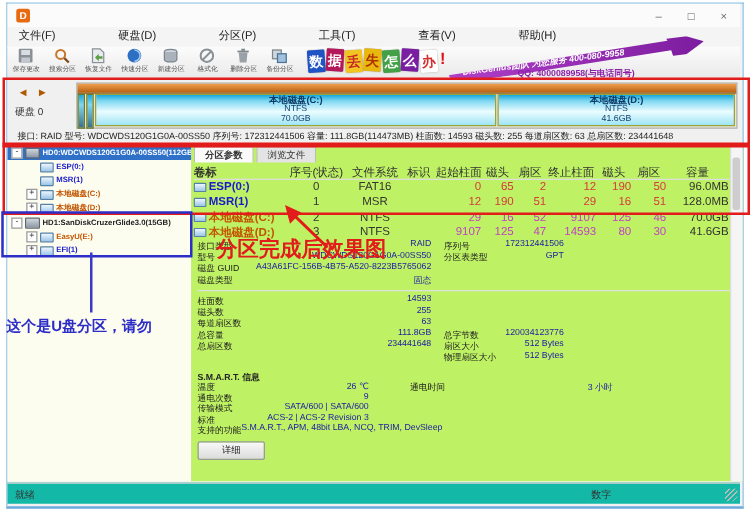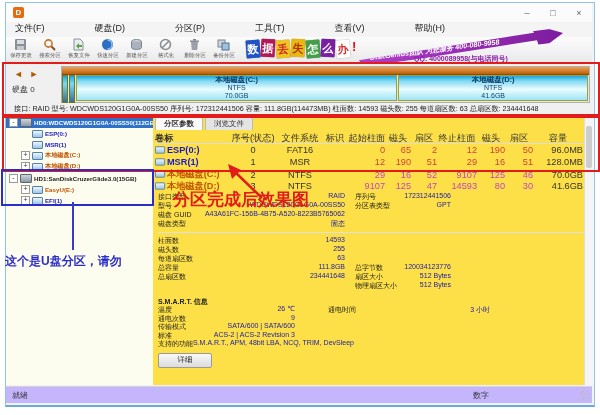--- a/index.html
+++ b/index.html
@@ -60,21 +60,21 @@
   .exp{width:7px;height:7px;border:1px solid #9a9a9a;background:#fff;font-size:7px;line-height:5px;
        text-align:center;color:#333;margin:0 2px 0 3px;flex:0 0 7px;}
   .exp.none{visibility:hidden;}
   .ic-disk{width:10px;height:7px;background:linear-gradient(#cfd6dd,#8d98a5);border:1px solid #5c6670;border-radius:1px;margin-right:2px;flex:0 0 10px;}
   .ic-part{width:9px;height:6px;background:linear-gradient(#eef6ff,#9cc6e8);border:1px solid #5580a8;border-radius:1px;margin-right:2px;flex:0 0 9px;}
   .tree-label{font-size:6.5px;font-weight:bold;color:#222;transform:scale(.95);transform-origin:left;}
   .tree-row.sel{background:#2f71c8;}
   .tree-row.sel .tree-label{color:#fff;}
   .tree-row.child{padding-left:12px;}
   
-  .right-panel{left:153px;top:116px;width:441px;height:269px;background:#fde047;}
+  .right-panel{left:153px;top:116px;width:441px;height:269px;background:#bef264;}
   .tabs{position:absolute;left:2px;top:1px;height:13px;display:flex;}
   .tab{font-size:7.5px;color:#333;padding:1px 8px 0 8px;border:1px solid #bbb;border-bottom:none;
        background:#e4e4e4;margin-right:2px;border-radius:2px 2px 0 0;}
   .tab.active{background:#fafafa;font-weight:bold;}
   .pt-grid{position:absolute;left:2px;top:15px;width:430px;}
   .pt-row{display:grid;grid-template-columns:74px 48px 46px 24px 38px 26px 26px 40px 28px 28px 50px;
           height:11.5px;align-items:center;font-size:10px;}
   .pt-row.head{height:12px;color:#333;border-bottom:1px solid #ddd;}
   .pt-row .c{text-align:center;white-space:nowrap;transform:scale(.92);}
   .pt-row .r{text-align:right;white-space:nowrap;transform:scale(.92);transform-origin:right;}
@@ -91,21 +91,21 @@
   .smart-title{font-size:7px;font-weight:bold;color:#222;height:9px;}
   .srow{display:flex;height:8.5px;align-items:center;font-size:7px;white-space:nowrap;}
   .spair1{display:flex;justify-content:space-between;width:137px;}
   .spair2{display:flex;justify-content:space-between;width:162px;margin-left:33px;}
   .detail-btn{margin-top:4px;width:52px;height:13px;background:linear-gradient(#f8f8f8,#dcdcdc);
               border:1px solid #9a9a9a;border-radius:2px;font-size:7.5px;color:#222;
               display:flex;align-items:center;justify-content:center;}
   .vscroll{position:absolute;right:0;top:0;width:9px;height:269px;background:#f5f5f5;border-left:1px solid #ddd;}
   .vthumb{position:absolute;left:1px;top:10px;width:6px;height:42px;background:#cdcdcd;border-radius:2px;}
   
-  .statusbar{left:6px;top:386px;width:586px;height:16px;background:#c4b5fd;border-top:1px solid #d4d4d4;}
+  .statusbar{left:6px;top:386px;width:586px;height:16px;background:#14b8a6;border-top:1px solid #d4d4d4;}
   .status-left{position:absolute;left:6px;top:3px;font-size:8px;color:#333;}
   .status-right{position:absolute;left:467px;top:3px;font-size:8px;color:#333;}
   .grip{position:absolute;right:2px;bottom:2px;width:10px;height:10px;
         background:repeating-linear-gradient(135deg,transparent 0 2px,#bbb 2px 3px);}
   
   .ann{pointer-events:none;z-index:50;}
   .red-rect-a{left:2px;top:62px;width:594px;height:52px;border:2px solid #e21b1b;}
   .red-rect-b{left:2px;top:114px;width:594px;height:54px;border:2px solid #e21b1b;}
   .blue-rect{left:1px;top:169px;width:149px;height:33px;border:2px solid #2d2dc8;}
   .blue-vline{left:72px;top:202px;width:2px;height:48px;background:#3a3ac8;}

